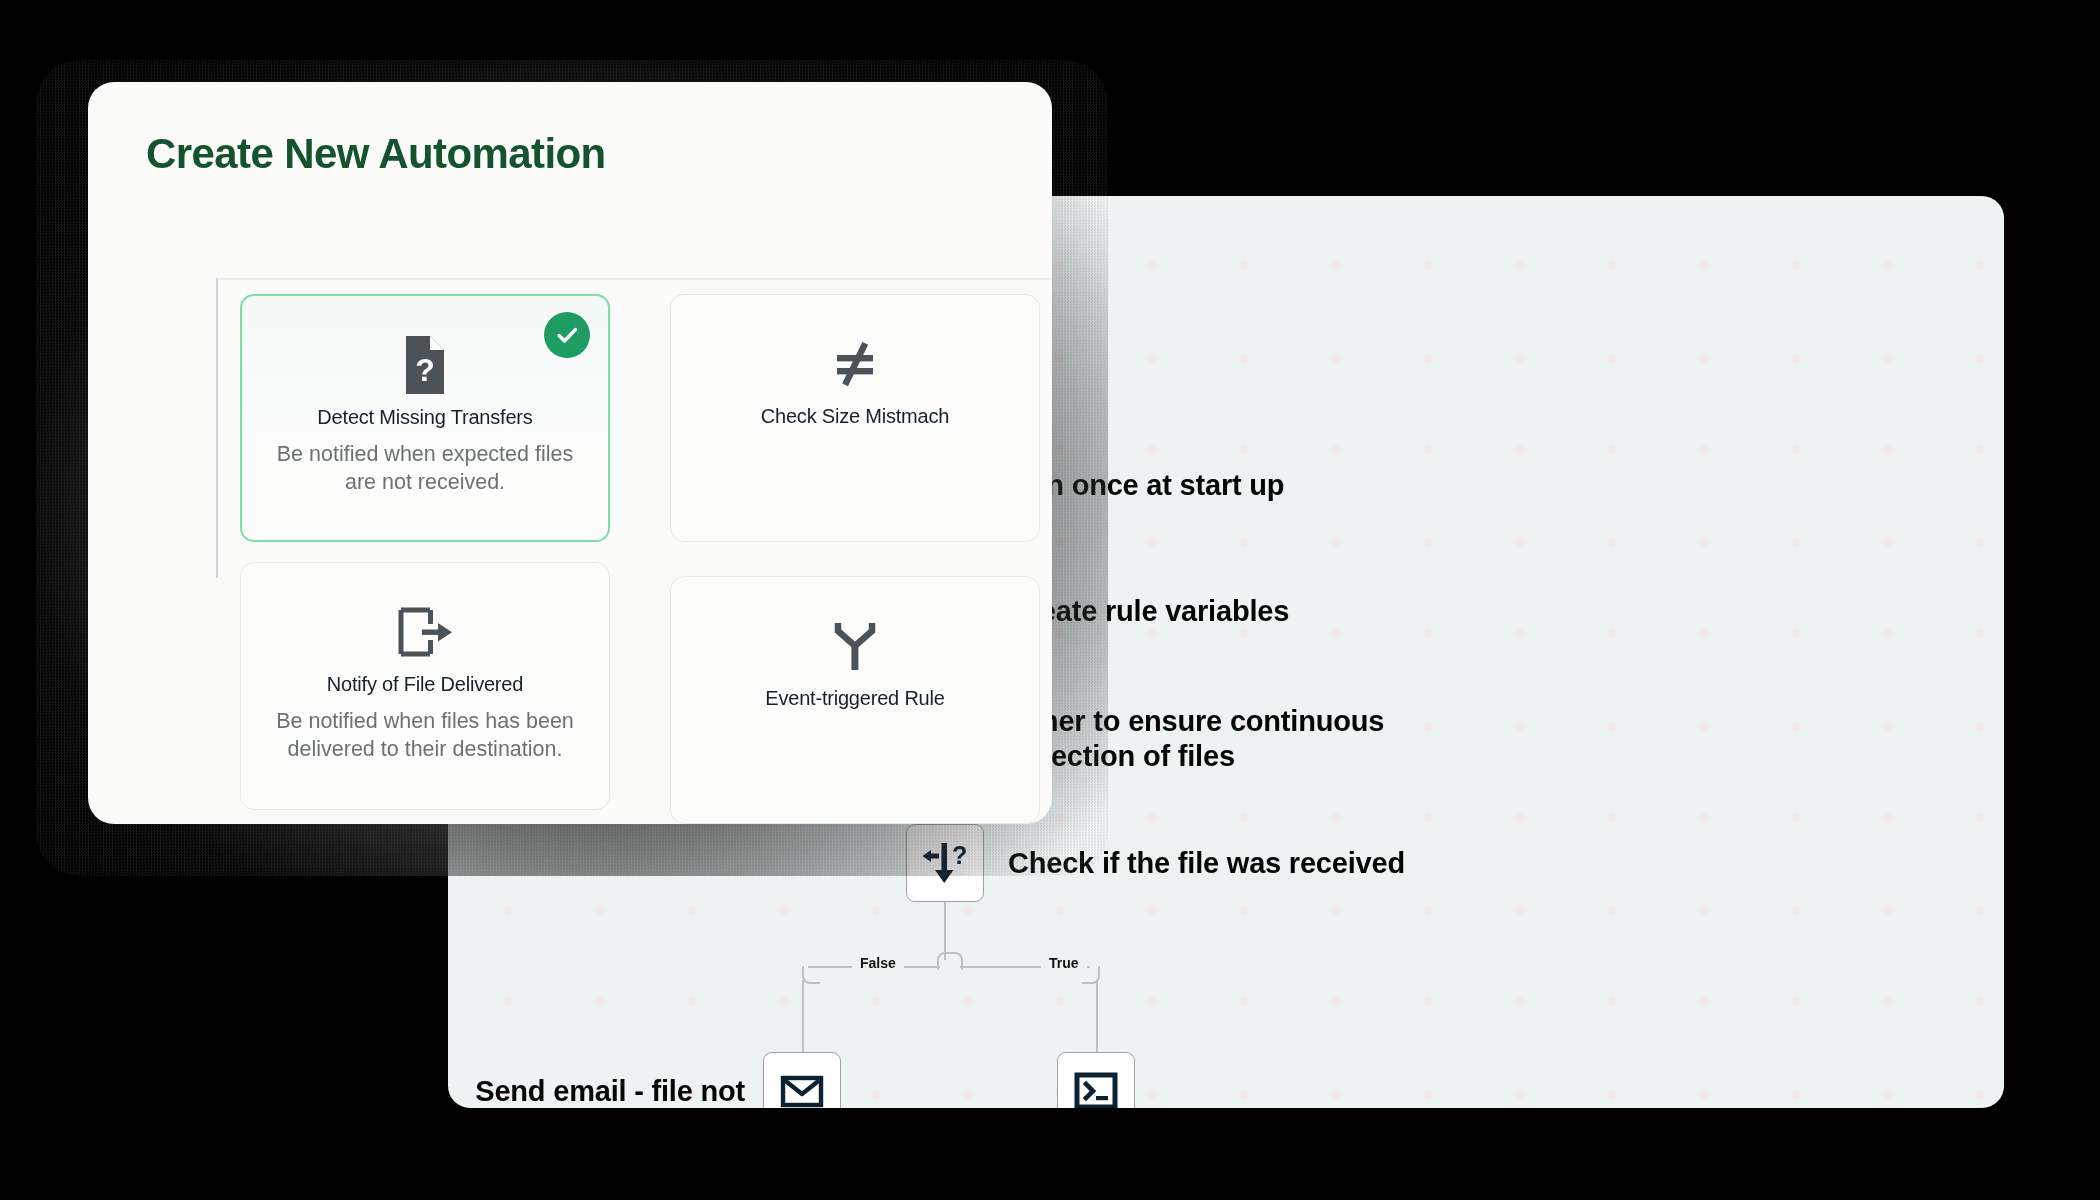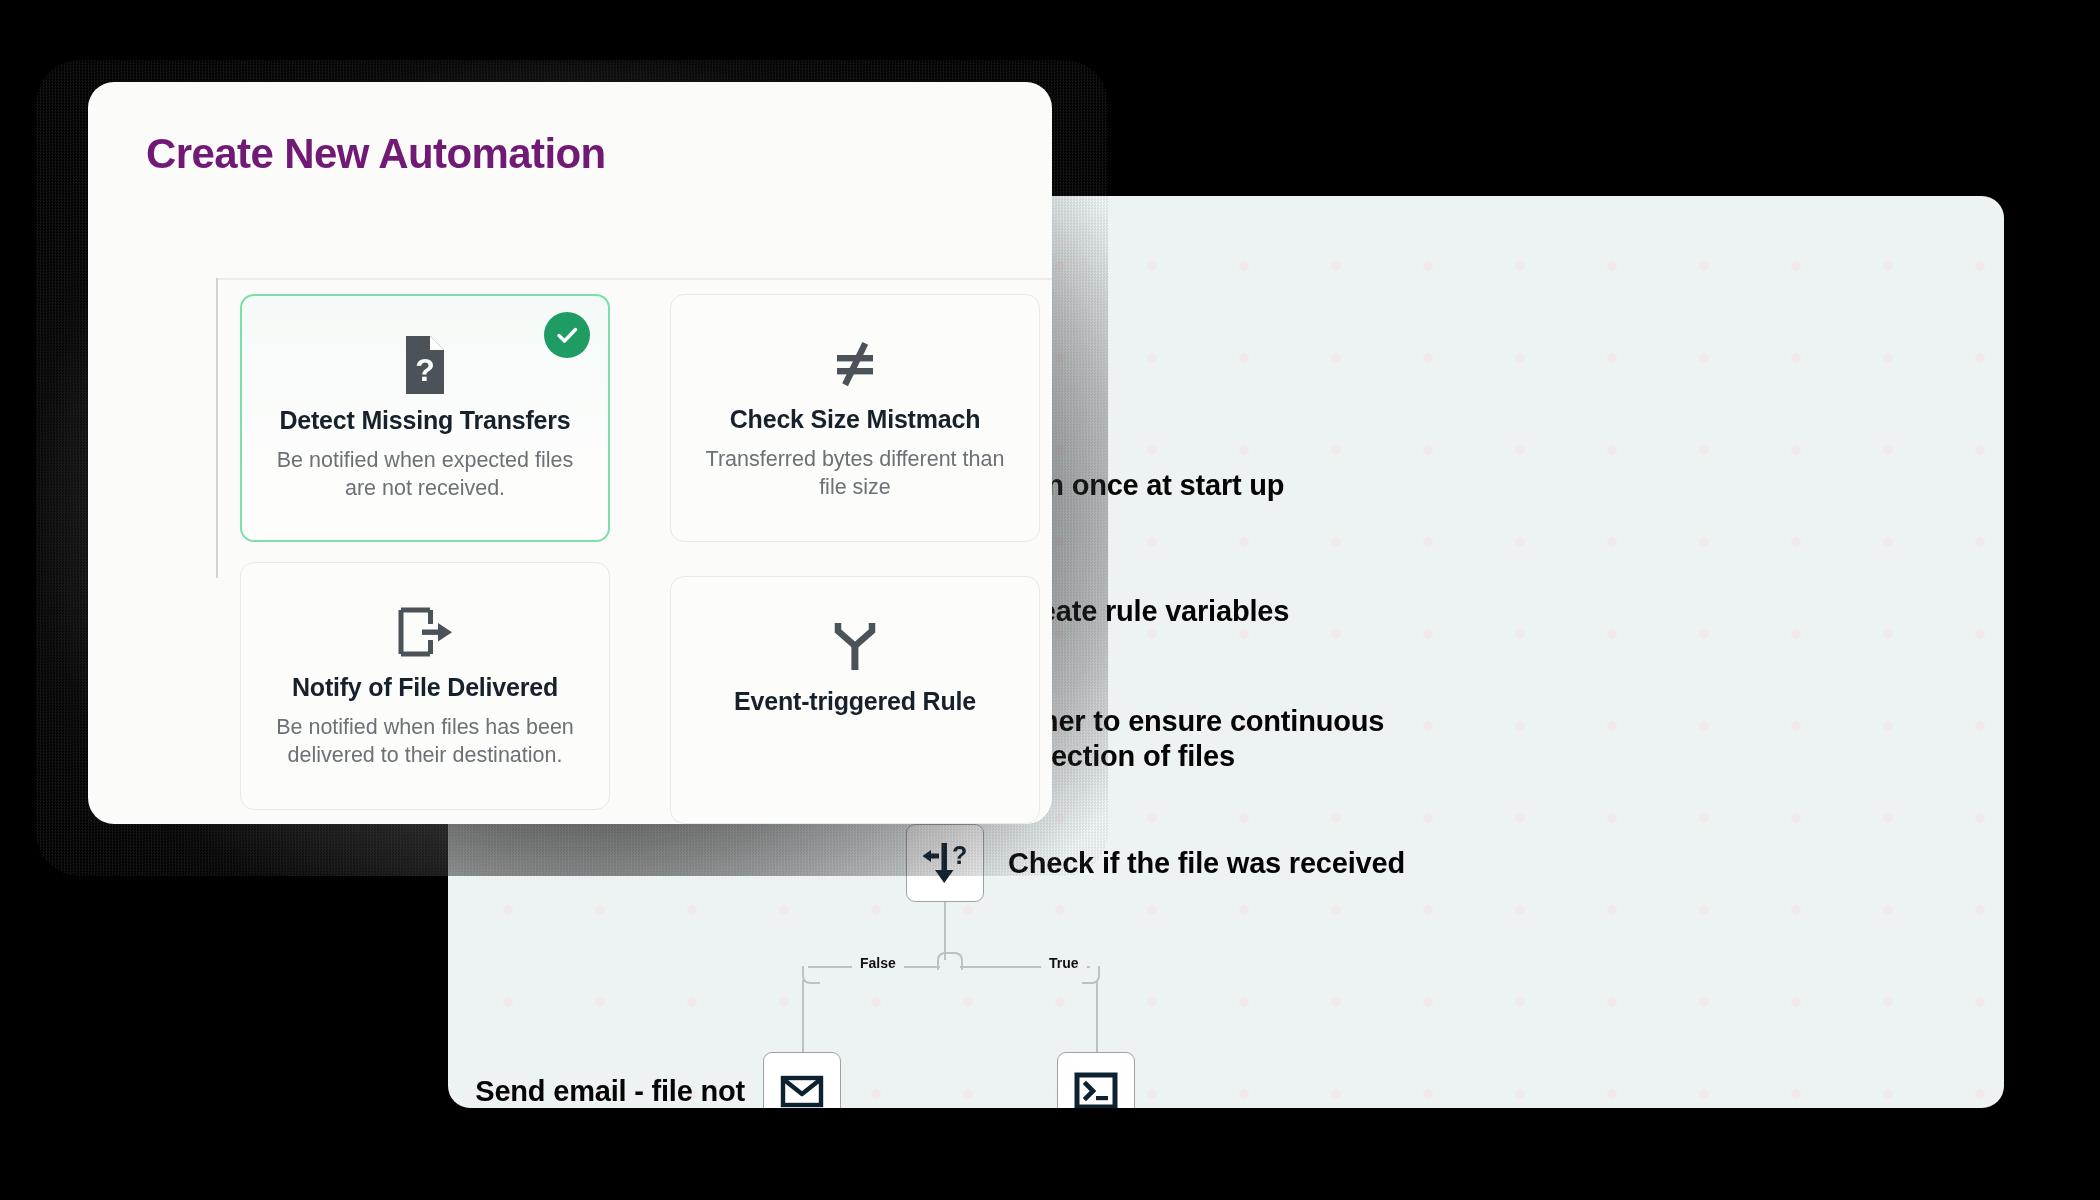--- a/index.html
+++ b/index.html
@@ -57,38 +57,38 @@
     content:"";position:absolute;inset:0;border-radius:44px;
     background-image:repeating-conic-gradient(rgba(255,255,255,.10) 0% 25%, rgba(0,0,0,.10) 0% 50%);
     background-size:3px 3px;opacity:.65;mix-blend-mode:overlay;
   }
   #modal{
     position:absolute;left:88px;top:82px;width:964px;height:742px;
     background:#fbfbfa;border-radius:26px;z-index:10;overflow:hidden;
   }
   #modal-title{
     position:absolute;left:58px;top:48px;font-size:42px;font-weight:bold;
-    color:#701a75;letter-spacing:-0.6px;
+    color:#14532d;letter-spacing:-0.6px;
   }
   #title-rule{position:absolute;left:130px;top:196px;width:834px;height:1.6px;background:#ebeceb;}
   #left-rail{position:absolute;left:128px;top:196px;width:1.6px;height:300px;background:#cfd3d3;}
 
   .opt-grid{position:absolute;left:152px;top:212px;width:800px;}
   .opt-card{
     position:absolute;width:370px;height:248px;box-sizing:border-box;
     background:#fcfcfb;border:1.6px solid #e7e8e7;border-radius:14px;
     display:flex;flex-direction:column;align-items:center;
   }
   .opt-card.selected{
     border:2.6px solid #7bdfa9;
     background:linear-gradient(180deg,#f4faf7 0%,#fdfdfc 70%);
   }
   .opt-icon{margin-top:38px;height:62px;display:flex;align-items:center;justify-content:center;}
   .opt-title{
-    margin-top:10px;font-size:25px;font-weight:bold;color:#16212b;letter-spacing:-0.2px;text-align:center;
+    margin-top:10px;font-size:20px;font-weight:normal;color:#16212b;letter-spacing:-0.2px;text-align:center;
   }
   .opt-desc{
     margin-top:12px;font-size:21.5px;color:#6b7175;line-height:1.28;text-align:center;
     width:300px;
   }
   .check-badge{
     position:absolute;right:18px;top:16px;width:46px;height:46px;border-radius:50%;
     background:#1f9c64;display:flex;align-items:center;justify-content:center;
   }
 </style>
@@ -198,21 +198,20 @@
 
     <div class="opt-card" style="left:430px;top:0px;">
       <div class="opt-icon">
         <svg width="58" height="58" viewBox="0 0 58 58">
           <rect x="11" y="20" width="36" height="6.4" fill="#4b5258"></rect>
           <rect x="11" y="33" width="36" height="6.4" fill="#4b5258"></rect>
           <rect x="26" y="6" width="6.4" height="46" fill="#4b5258" transform="rotate(26 29 29)"></rect>
         </svg>
       </div>
       <div class="opt-title">Check Size Mistmach</div>
-      <div class="opt-desc">Transferred bytes different than file size</div>
     </div>
 
     <div class="opt-card" style="left:0px;top:268px;">
       <div class="opt-icon">
         <svg width="62" height="52" viewBox="0 0 62 52">
           <path d="M7 4 H36 M7 4 V48 M7 48 H36" fill="none" stroke="#4b5258" stroke-width="5"></path>
           <rect x="34" y="4" width="5" height="14" fill="#4b5258"></rect>
           <rect x="34" y="34" width="5" height="14" fill="#4b5258"></rect>
           <rect x="28" y="23.5" width="21" height="5.4" fill="#4b5258"></rect>
           <path d="M44 17 L58 26.2 L44 35.5 Z" fill="#4b5258"></path>

